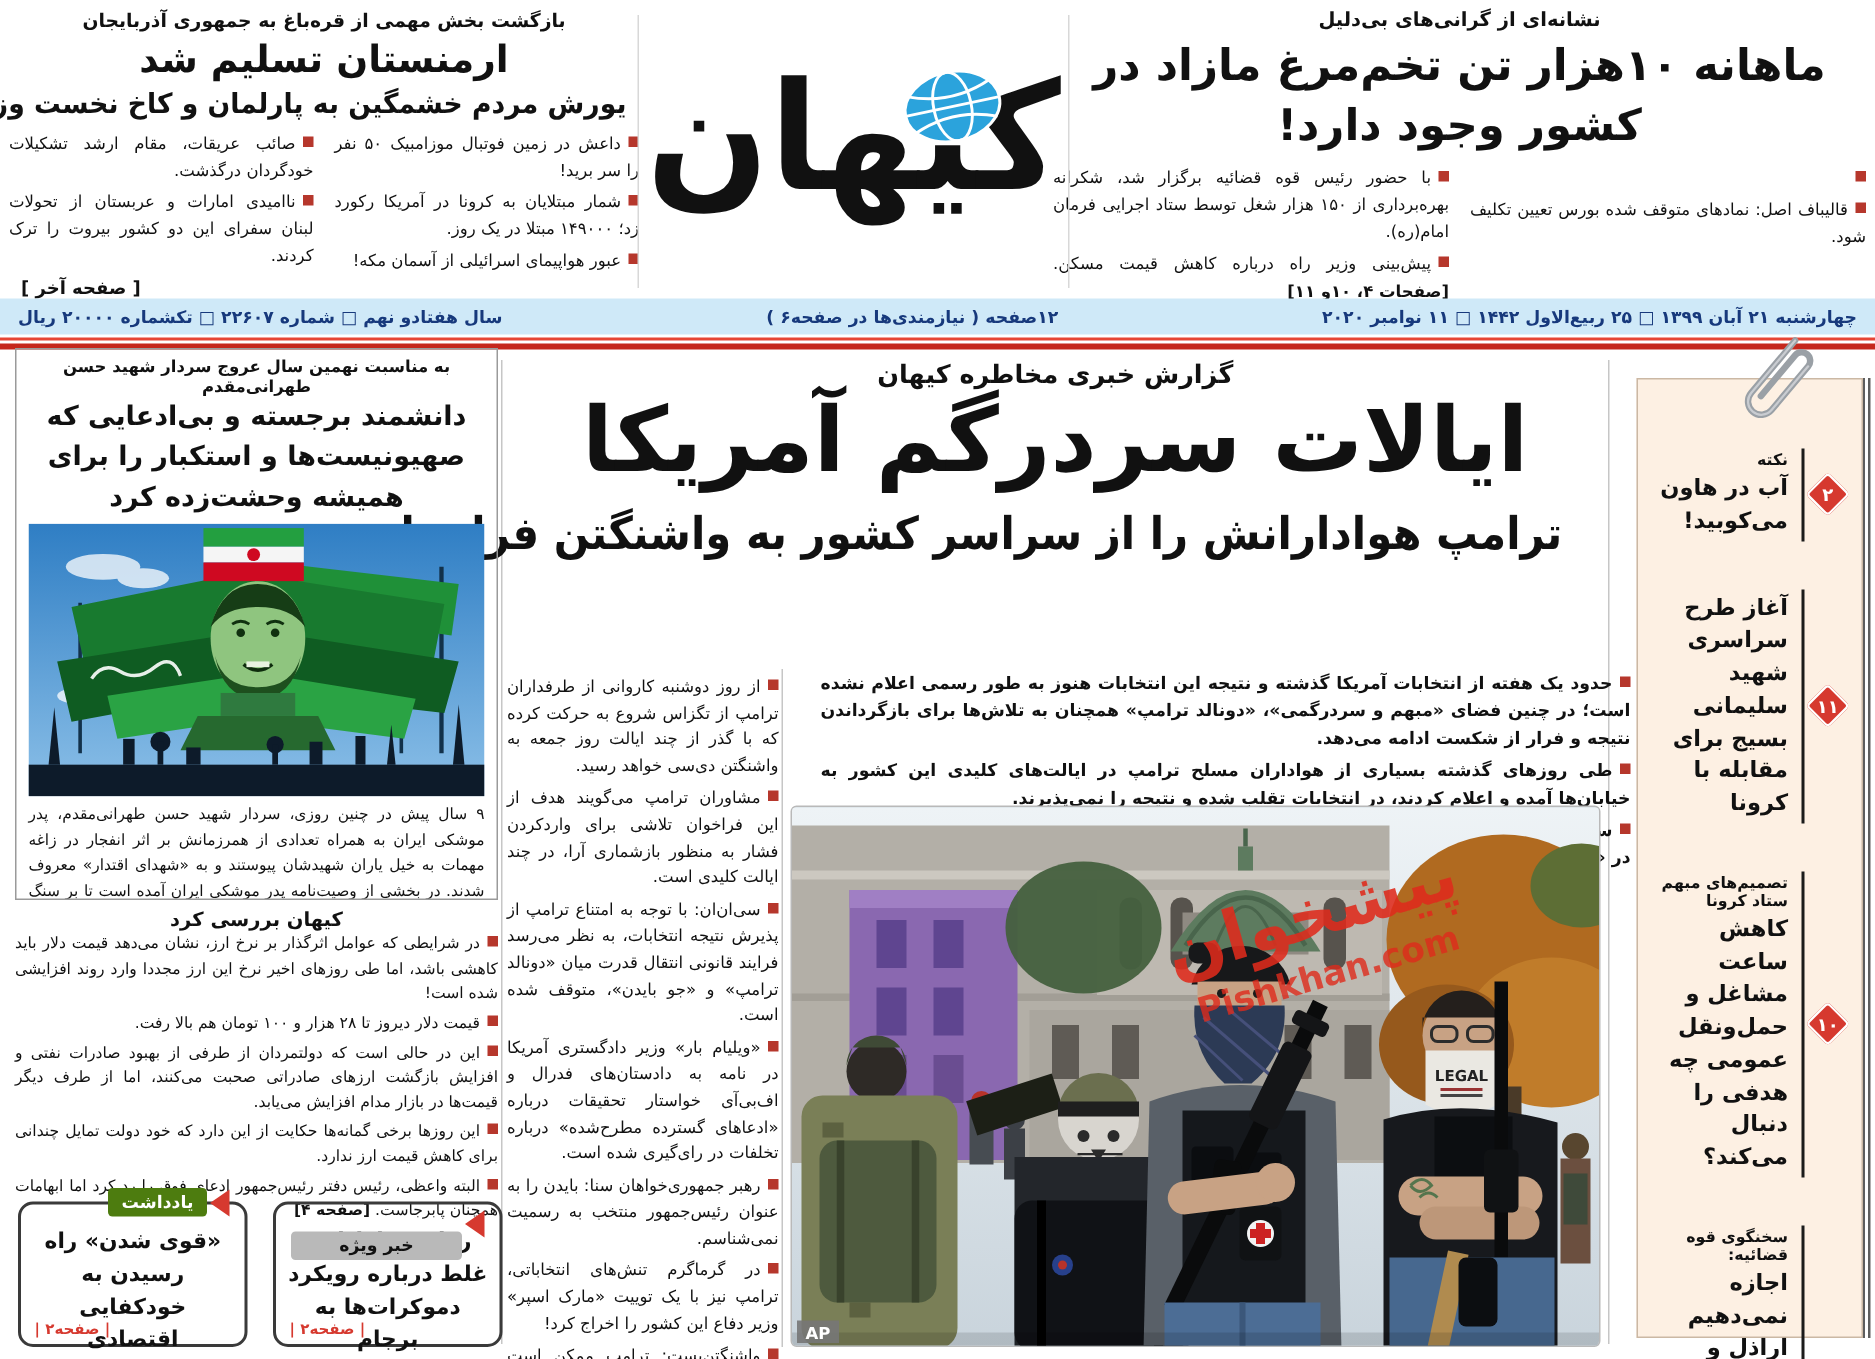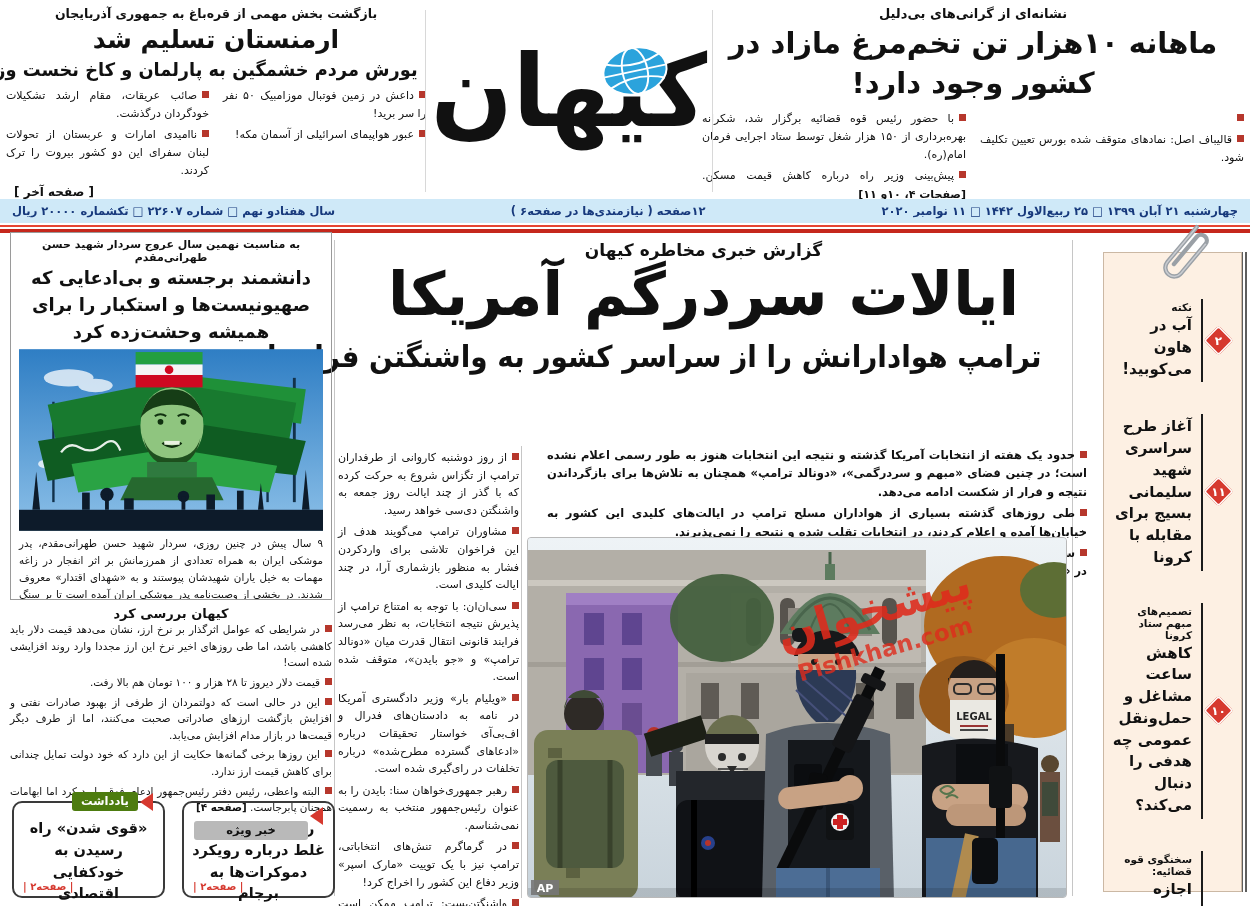--- a/index.html
+++ b/index.html
@@ -37,21 +37,21 @@
   #lead .kick{font-size:17px;font-weight:800;margin-bottom:2px;}
   #lead .h1{font-size:60px;font-weight:900;line-height:1.08;letter-spacing:-1px;}
   #lead .h2{font-size:30px;font-weight:900;margin-top:12px;white-space:nowrap;transform:scaleX(.93);transform-origin:center;}
   #lead-bullets{left:527px;top:446px;width:540px;font-size:11.5px;font-weight:700;line-height:1.6;margin-left:20px;}
   
   #photo{left:527px;top:537px;width:540px;height:361px;border:1px solid #b9b9b9;border-radius:4px;overflow:hidden;background:#dde5ea;}
   
   #midcol{left:338px;top:449px;width:181px;font-size:11px;line-height:1.6;}
   #midcol .blt{margin-bottom:4px;}
   
-  #sidebar{right:8px;top:252px;width:139px;height:640px;background:#fdf0e3;border:1px solid #cbb8a4;padding:46px 12px 8px 8px;}
+  #sidebar{right:8px;top:252px;width:151px;height:640px;background:#fdf0e3;border:1px solid #cbb8a4;padding:46px 12px 8px 8px;}
   #sidebar-bar{right:3px;top:252px;width:6px;height:640px;background:linear-gradient(90deg,#5e5e5e 2px,#fff 2px,#fff 4px,#5e5e5e 4px);position:absolute;}
   .sb-item{position:relative;margin:0 26px 32px 0;border-right:2px solid #1b1b1b;padding:2px 9px 2px 0;}
   .sb-kick{font-size:10.5px;font-weight:bold;margin-bottom:2px;}
   .sb-title{font-size:15px;font-weight:900;line-height:1.45;}
   .sb-badge{position:absolute;right:-28px;top:50%;margin-top:-11px;width:21px;height:21px;background:#d6392f;transform:rotate(45deg);border-radius:3px;box-shadow:0 0 0 1.5px #fff inset;}
   .sb-badge span{position:absolute;inset:0;display:flex;align-items:center;justify-content:center;transform:rotate(-45deg);color:#fff;font-weight:bold;font-size:12px;}
   #paperclip{position:absolute;right:40px;top:218px;}
   
   #feature{left:10px;top:232px;width:322px;height:368px;border:1px solid #9a9a9a;padding:5px 8px;overflow:hidden;}
   #feature .kick{font-size:11px;font-weight:bold;text-align:center;}
@@ -107,20 +107,21 @@
     </svg>
   </div>
 
   <div class="abs" id="top-left">
     <div class="kick">بازگشت بخش مهمی از قره‌باغ به جمهوری آذربایجان</div>
     <div class="head1">ارمنستان تسلیم شد</div>
     <div class="head2">یورش مردم خشمگین به پارلمان و کاخ نخست وزیری</div>
     <div class="twocol jst">
       <div>
         <div class="blt"><span class="sq"></span><span>داعش در زمین فوتبال موزامبیک ۵۰ نفر را سر برید!</span></div>
+        <div class="blt"><span class="sq"></span><span>شمار مبتلایان به کرونا در آمریکا رکورد زد؛ ۱۴۹۰۰۰ مبتلا در یک روز.</span></div>
         <div class="blt"><span class="sq"></span><span>عبور هواپیمای اسرائیلی از آسمان مکه!</span></div>
       </div>
       <div>
         <div class="blt"><span class="sq"></span><span>صائب عریقات، مقام ارشد تشکیلات خودگردان درگذشت.</span></div>
         <div class="blt"><span class="sq"></span><span>ناامیدی امارات و عربستان از تحولات لبنان سفرای این دو کشور بیروت را ترک کردند.</span></div>
         <div class="endref">[ صفحه آخر ]</div>
       </div>
     </div>
   </div>
 

